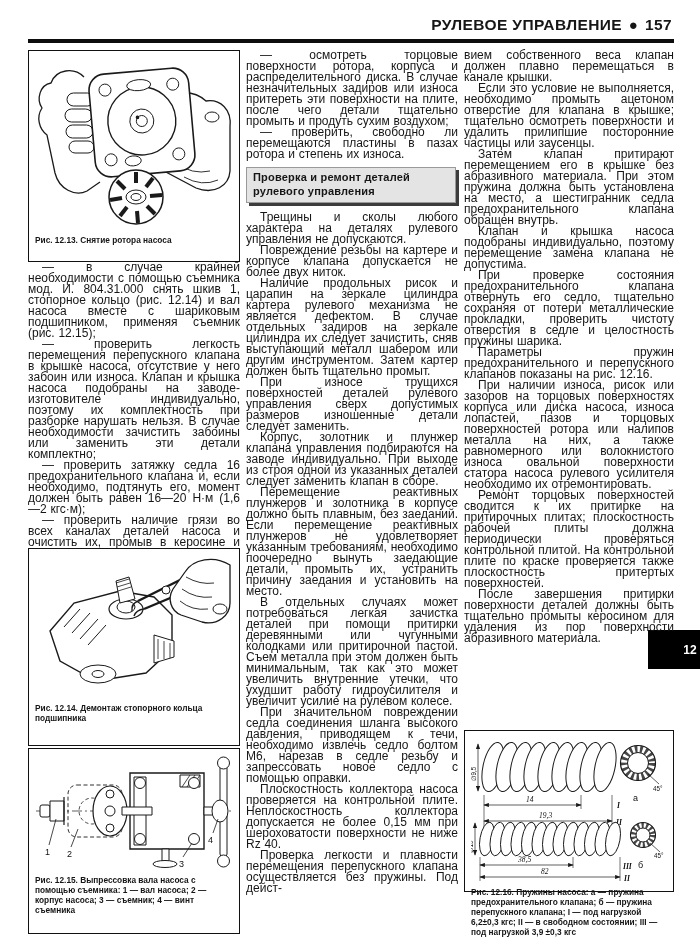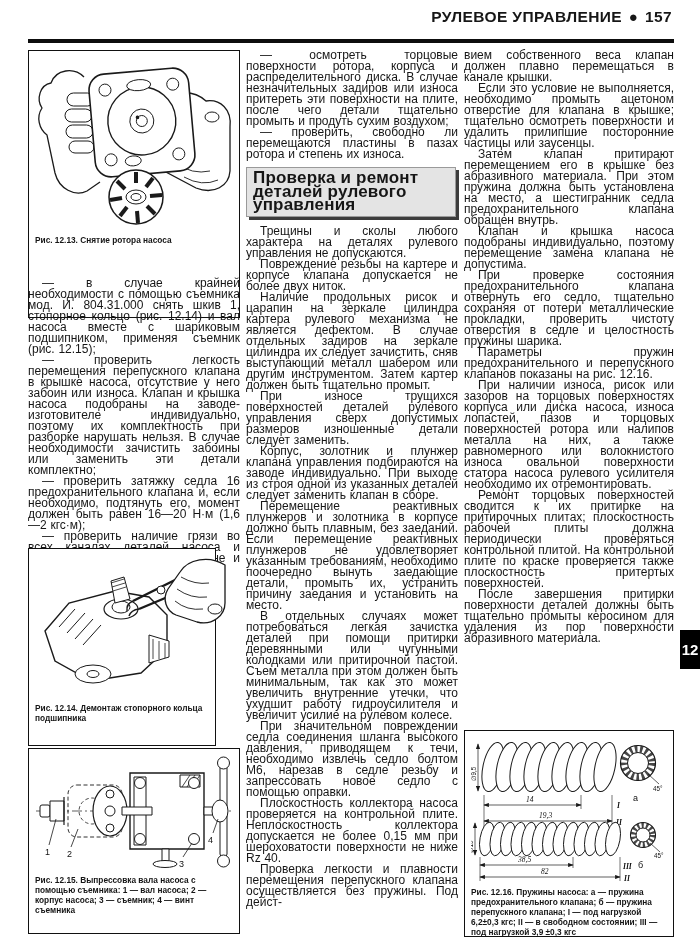--- a/index.html
+++ b/index.html
@@ -2,52 +2,53 @@
 <html><head>
 <meta charset="utf-8">
 <style>
   html,body{margin:0;padding:0;}
   body{
     width:700px;height:950px;position:relative;background:#ffffff;
     font-family:"Liberation Sans","DejaVu Sans",sans-serif;color:#161616;
     overflow:hidden;
   }
   
-  .hdr{position:absolute;top:8px;right:28px;font-weight:bold;font-size:15.5px;
+  .hdr{position:absolute;top:16px;right:28px;font-weight:bold;font-size:15.5px;
        letter-spacing:.4px;white-space:nowrap;}
   .hdr .bullet{font-size:15px;position:relative;top:0px;padding:0 2px;}
   .rule{position:absolute;left:28px;top:39px;width:646px;height:3.5px;background:#0d0d0d;}
   
   .col{position:absolute;top:50px;}
   .col-left{left:28px;width:212px;height:890px;}
   .col-mid{left:246px;width:212px;}
   .col-right{left:464px;width:210px;height:890px;}
   p.body{
     margin:0;font-size:12px;line-height:11px;text-align:justify;
     text-indent:14px;word-spacing:.4px;
   }
   p.body.noindent{text-indent:0;}
   
   .figbox{position:absolute;left:0;border:1.3px solid #111;background:#fff;box-sizing:border-box;}
   .figbox svg{display:block;margin:4px auto 0 auto;}
   .figcap{font-size:8.3px;line-height:10px;font-weight:bold;text-align:left;
           padding:2px 6px 4px 6px;}
   .figcap .reg{font-weight:bold;}
-  .lefttext{position:absolute;left:0;top:228px;width:212px;}
+  .lefttext{position:absolute;left:0;top:212px;width:212px;}
   
   .sechead{
     margin:7px 2px 9px 0;background:#e4e4e4;border:1px solid #9a9a9a;
     box-shadow:3px 3px 0 #3c3c3c;padding:3px 6px 4px 6px;
-    font-weight:bold;font-size:17px;line-height:13.5px;letter-spacing:.2px;
+    font-weight:bold;font-size:11px;line-height:13.5px;letter-spacing:.2px;
   }
   
   .tab{
     position:absolute;right:0;top:630px;width:20px;height:39px;background:#000;
-    color:#fff;font-weight:bold;font-size:15px;display:flex;align-items:center;
+    color:#fff;font-weight:bold;font-size:12px;display:flex;align-items:center;
     justify-content:center;
+    padding-left:32px;
   }
   
   svg *{vector-effect:non-scaling-stroke;}
   .ln{stroke:#1a1a1a;fill:none;}
   .wh{fill:#ffffff;stroke:#1a1a1a;}
   text.dim{font-family:"Liberation Serif","DejaVu Serif",serif;font-style:italic;
            font-size:7.5px;fill:#111;}
   text.rom{font-family:"Liberation Serif","DejaVu Serif",serif;font-style:italic;
            font-weight:bold;font-size:7.5px;fill:#111;}
   text.lab{font-family:"Liberation Sans",sans-serif;font-size:9px;fill:#111;}
@@ -62,21 +63,21 @@
   <span>157</span>
 </div>
 <div class="rule"></div>
 
 <div class="tab">
   <span>12</span>
 </div>
 
 <div class="col col-left">
 
-  <div class="figbox" style="top:0;width:212px;height:268px;">
+  <div class="figbox" style="top:0;width:212px;height:212px;">
     <svg width="200" height="178" viewBox="0 0 200 178">
 
       <path class="wh" stroke-width="1.3" d="M50,22 C40,12 22,14 17,28 C6,30 2,44 8,53 C2,62 5,74 13,80 L21,118 C25,134 41,142 53,136 L66,127"></path>
       <rect class="wh" x="33" y="38" width="27" height="13" rx="6.5"></rect>
       <rect class="wh" x="31" y="54" width="27" height="13" rx="6.5"></rect>
       <rect class="wh" x="32" y="70" width="27" height="13" rx="6.5"></rect>
       <rect class="wh" x="35" y="86" width="25" height="12" rx="6"></rect>
 
       <path class="wh" stroke-width="1.3" d="M196,72 C198,54 186,44 172,46 C160,35 141,35 131,46 L99,64 C83,72 79,89 89,103 C97,115 114,120 128,115 L162,133 C180,140 195,131 196,116 Z"></path>
       <path class="ln" stroke-width=".9" d="M150,122 q18,10 34,3 M142,108 q16,12 34,8"></path>
@@ -115,21 +116,21 @@
     <div class="figcap">Рис. 12.13. Снятие ротора насоса</div>
   </div>
 
   <div class="lefttext">
     <p class="body">— в случае крайней необходимости с помощью съемника мод. И. 804.31.000 снять шкив 1, стопорное кольцо (рис. 12.14) и вал насоса вместе с шариковым подшипником, применяя съемник (рис. 12.15);</p>
     <p class="body">— проверить легкость перемещения перепускного клапана в крышке насоса, отсутствие у него забоин или износа. Клапан и крышка насоса подобраны на заводе-изготовителе индивидуально, поэтому их комплектность при разборке нарушать нельзя. В случае необходимости зачистить забоины или заменить эти детали комплектно;</p>
     <p class="body">— проверить затяжку седла 16 предохранительного клапана и, если необходимо, подтянуть его, момент должен быть равен 16—20 Н·м (1,6—2 кгс·м);</p>
     <p class="body">— проверить наличие грязи во всех каналах деталей насоса и очистить их, промыв в керосине и продув сжатым воздухом;</p>
   </div>
 
-  <div class="figbox" style="top:498px;width:188px;height:198px;">
+  <div class="figbox" style="top:498px;width:212px;height:198px;">
     <svg width="200" height="148" viewBox="0 0 200 148">
 
       <path class="wh" stroke-width="1.4" d="M16,78 L40,50 L86,38 L120,44 L138,62 L138,96 L112,120 L62,128 L26,108 Z"></path>
       <path class="ln" stroke-width="1" d="M30,74 l16,-18 M38,80 l18,-20 M46,86 l18,-20 M54,92 l18,-20"></path>
       <ellipse class="wh" cx="64" cy="121" rx="18" ry="9"></ellipse>
       <ellipse class="wh" cx="64" cy="121" rx="6" ry="3.5"></ellipse>
       <path class="wh" d="M120,82 l20,6 l0,16 l-20,6 z"></path>
       <path class="ln" stroke-width=".8" d="M124,86 l0,20 M130,88 l0,18 M136,90 l0,15"></path>
 
       <ellipse class="wh" cx="92" cy="56" rx="17" ry="10" stroke-width="1.2"></ellipse>
@@ -217,21 +218,21 @@
   <p class="body noindent">вием собственного веса клапан должен плавно перемещаться в канале крышки.</p>
   <p class="body">Если это условие не выполняется, необходимо промыть ацетоном отверстие для клапана в крышке; тщательно осмотреть поверхности и удалить прилипшие посторонние частицы или заусенцы.</p>
   <p class="body">Затем клапан притирают перемещением его в крышке без абразивного материала. При этом пружина должна быть установлена на место, а шестигранник седла предохранительного клапана обращен внутрь.</p>
   <p class="body">Клапан и крышка насоса подобраны индивидуально, поэтому перемещение замена клапана не допустима.</p>
   <p class="body">При проверке состояния предохранительного клапана отвернуть его седло, тщательно сохраняя от потери металлические прокладки, проверить чистоту отверстия в седле и целостность пружины шарика.</p>
   <p class="body">Параметры пружин предохранительного и перепускного клапанов показаны на рис. 12.16.</p>
   <p class="body">При наличии износа, рисок или зазоров на торцовых поверхностях корпуса или диска насоса, износа лопастей, пазов и торцовых поверхностей ротора или налипов металла на них, а также равномерного или волокнистого износа овальной поверхности статора насоса рулевого усилителя необходимо их отремонтировать.</p>
   <p class="body">Ремонт торцовых поверхностей сводится к их притирке на притирочных плитах; плоскостность рабочей плиты должна периодически проверяться контрольной плитой. На контрольной плите по краске проверяется также плоскостность притертых поверхностей.</p>
   <p class="body">После завершения притирки поверхности деталей должны быть тщательно промыты керосином для удаления из пор поверхности абразивного материала.</p>
 
-  <div class="figbox" style="top:680px;width:210px;height:207px;">
+  <div class="figbox" style="top:680px;width:210px;height:162px;">
     <svg width="196" height="150" viewBox="0 0 196 150">
       <defs>
         <marker id="arr" markerWidth="8" markerHeight="6" refX="7" refY="3" orient="auto">
           <path d="M0,0 L8,3 L0,6 Z" fill="#1a1a1a"></path>
         </marker>
         <marker id="arrL" markerWidth="8" markerHeight="6" refX="1" refY="3" orient="auto">
           <path d="M8,0 L0,3 L8,6 Z" fill="#1a1a1a"></path>
         </marker>
       </defs>
 

